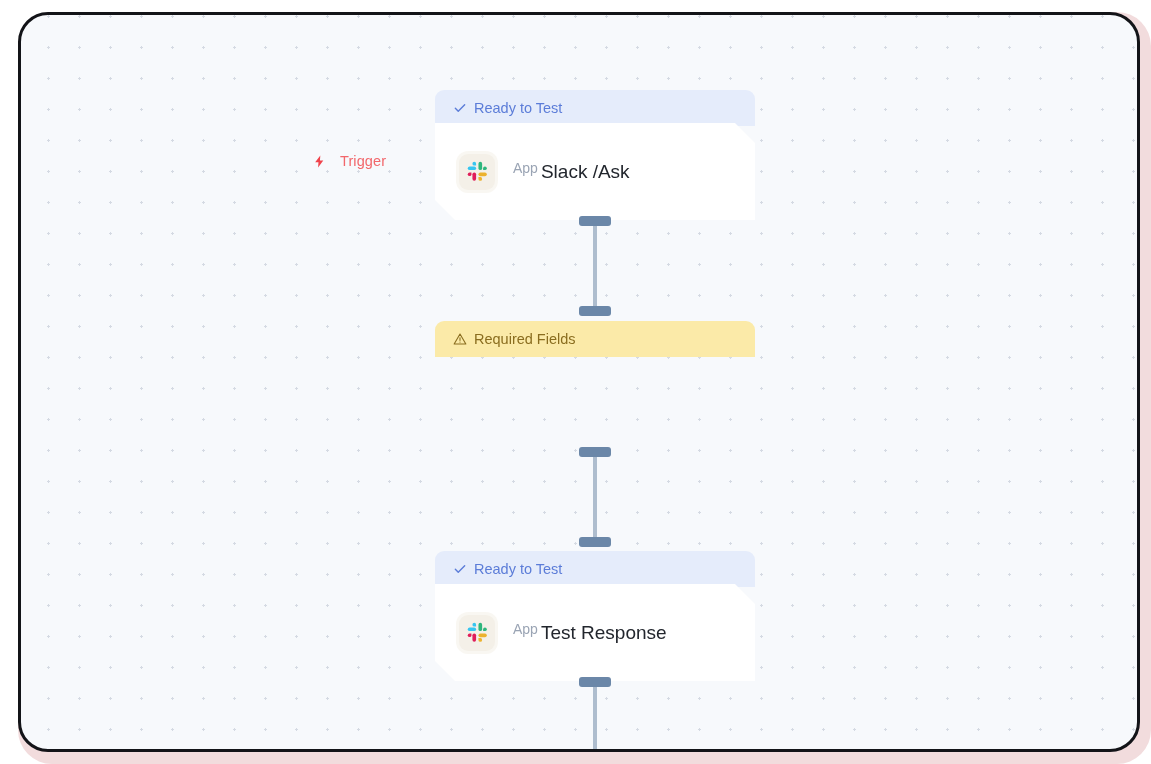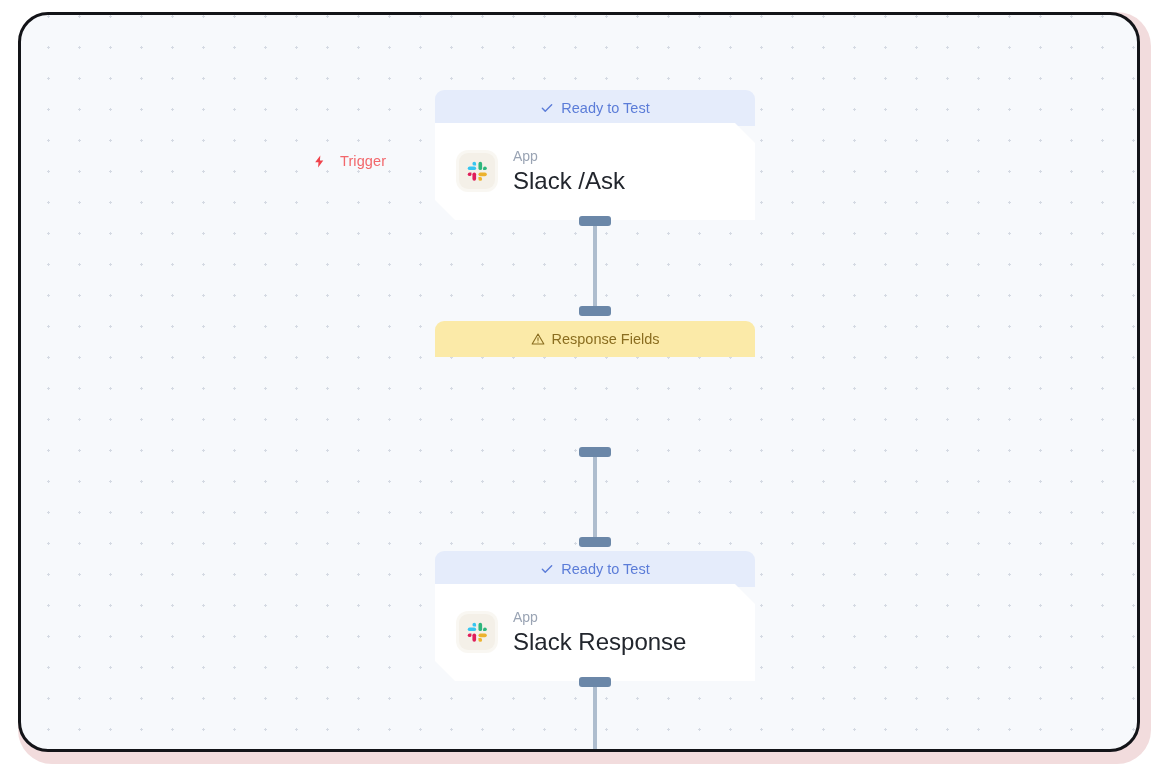--- a/index.html
+++ b/index.html
@@ -87,27 +87,26 @@
   .node {
     position: absolute;
     width: 320px;
     left: 414px;
   }
   .node-header {
     height: 36px;
     display: flex;
     align-items: center;
     gap: 7px;
-    padding: 0 36px;
+    padding: 0 18px;
     box-sizing: border-box;
     font-size: 14.5px;
     border-radius: 9px 9px 0 0;
     position: relative;
     top: 3px;
-    justify-content: center;
   }
   .node-header.ready {
     background: #e5ecfb;
     color: #5b7cd8;
   }
   .node-header.warn {
     background: #fbeaa8;
     color: #8a6d1f;
   }
   .node-header .hdr-icon {
@@ -176,28 +175,28 @@
   }
   .icon-tile.slack {
     background: #f4f0e8;
     box-shadow: 0 0 0 3px rgba(244,240,232,0.55);
   }
   .icon-tile.ai {
     background: #f4443e;
     box-shadow: 0 0 10px 4px rgba(244,68,62,0.38);
   }
 
-  .node-text { display: flex; flex-direction: column; gap: 3px; }
+  .node-text { display: flex; flex-direction: row; gap: 3px; }
   .node-kind {
     font-size: 14px;
     color: #9aa4b4;
     line-height: 1.1;
   }
   .node-title {
-    font-size: 24px;
+    font-size: 19px;
     color: #22262d;
     line-height: 1.15;
   }
 
   
   .connector {
     position: absolute;
     left: 566px;
     width: 16px;
   }
@@ -280,21 +279,21 @@
 
       <div class="node" style="top:303px">
         <div class="node-header warn">
           <span class="hdr-icon">
             <svg viewBox="0 0 24 24" width="14" height="14" fill="none" stroke="currentColor" stroke-width="1.9" stroke-linecap="round" stroke-linejoin="round">
               <path d="M12 3.5 22 20.5H2z"></path>
                 <path d="M12 10v4.3"></path>
                 <path d="M12 17.3h.01"></path>
             </svg>
           </span>
-          <span>Response Fields</span>
+          <span>Required Fields</span>
         </div>
       </div>
 
       <div class="connector" style="top:432px; height:100px">
         <span class="line"></span>
         <span class="cap top"></span>
         <span class="cap bottom"></span>
       </div>
 
       <div class="node" style="top:533px">
@@ -315,21 +314,21 @@
                 <path d="M8.3 5.1a2.1 2.1 0 1 1 2.1-2.1v2.1z" fill="#36c5f0"></path>
                 <path d="M8.3 6.2a2.1 2.1 0 0 1 0 4.2H3a2.1 2.1 0 0 1 0-4.2z" fill="#36c5f0"></path>
                 <path d="M18.4 8.3a2.1 2.1 0 1 1 2.1 2.1h-2.1z" fill="#2eb67d"></path>
                 <path d="M17.3 8.3a2.1 2.1 0 0 1-4.2 0V3a2.1 2.1 0 0 1 4.2 0z" fill="#2eb67d"></path>
                 <path d="M15.2 18.4a2.1 2.1 0 1 1-2.1 2.1v-2.1z" fill="#ecb22e"></path>
                 <path d="M15.2 17.3a2.1 2.1 0 0 1 0-4.2h5.3a2.1 2.1 0 0 1 0 4.2z" fill="#ecb22e"></path>
               </svg>
             </span>
             <span class="node-text">
               <span class="node-kind">App</span>
-              <span class="node-title">Slack Response</span>
+              <span class="node-title">Test Response</span>
             </span>
           </div>
         </div>
       </div>
 
       <div class="connector" style="top:662px; height:90px">
         <span class="line"></span>
         <span class="cap top"></span>
       </div>
 

